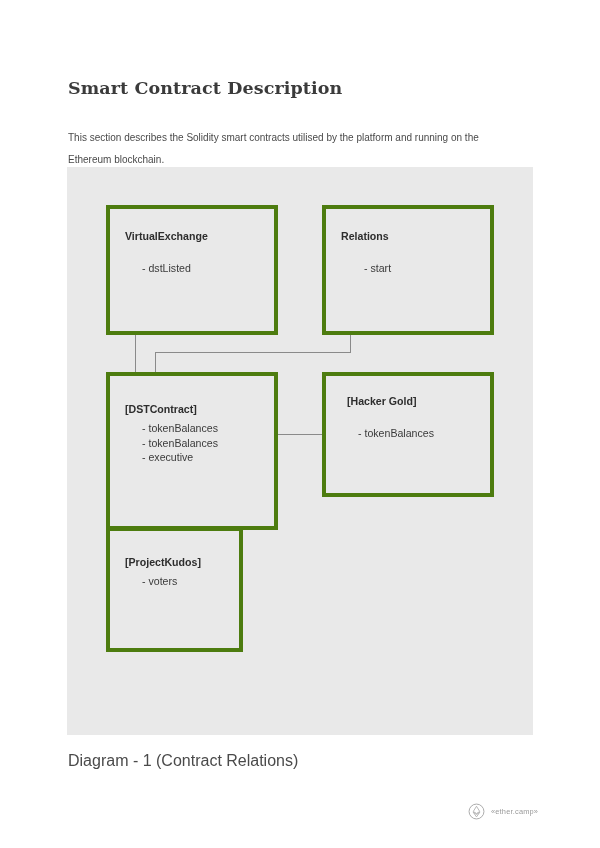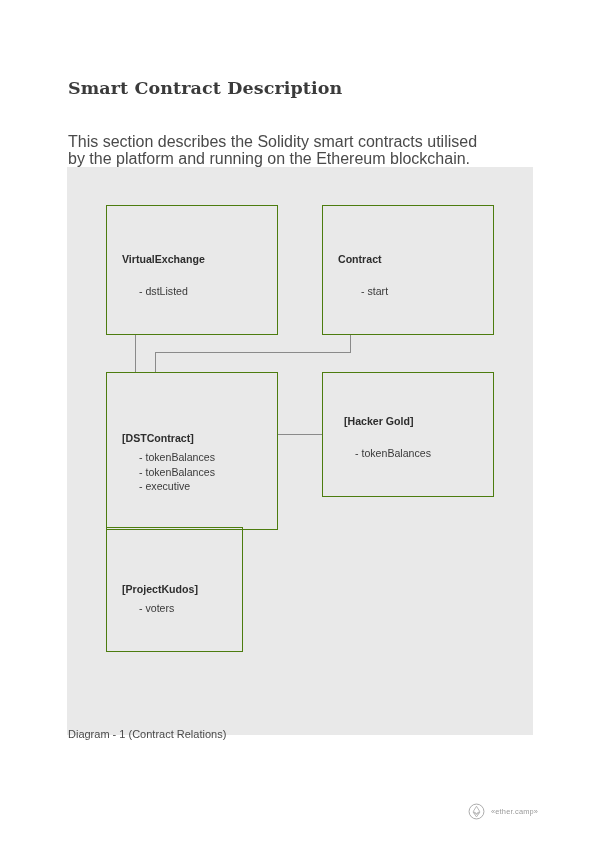--- a/index.html
+++ b/index.html
@@ -34,43 +34,43 @@
     letter-spacing: 0.1px;
     white-space: nowrap;
   }
 
   
   .intro {
     position: absolute;
     left: 68px;
     top: 117px;
     width: 430px;
-    font-size: 16px;
-    line-height: 17px;
+    font-size: 10px;
+    line-height: 22px;
     color: #4a4a4a;
   }
 
   
   .diagram-panel {
     position: absolute;
     left: 67px;
     top: 167px;
     width: 466px;
     height: 568px;
     background: #e9e9e9;
   }
 
   .node {
     position: absolute;
     box-sizing: border-box;
-    border: 1px solid #4d7c0f;
+    border: 4px solid #4d7c0f;
     background: transparent;
     display: flex;
     flex-direction: column;
-    justify-content: flex-end;
+    justify-content: center;
   }
   .node-inner {
     padding: 0 0 18px 15px;
   }
   .node-title {
     font-size: 10.6px;
     font-weight: bold;
     color: #2d2d2d;
     line-height: 15px;
     margin-bottom: 1px;
@@ -112,22 +112,22 @@
   #conn-ei-down     { left: 283px; top: 168px; height: 17px; }
   #conn-ei-across   { left: 88px;  top: 185px; width: 196px; }
   #conn-ei-into-dst { left: 88px;  top: 185px; height: 20px; }
   
   #conn-dst-hg      { left: 211px; top: 267px; width: 44px; }
 
   
   .caption {
     position: absolute;
     left: 68px;
-    top: 728px;
-    font-size: 11px;
+    top: 752px;
+    font-size: 16px;
     color: #4a4a4a;
     white-space: nowrap;
   }
 
   
   .footer-logo {
     position: absolute;
     left: 468px;
     top: 803px;
     display: flex;
@@ -167,21 +167,21 @@
       <div class="node-inner">
         <div class="node-title">VirtualExchange</div>
         <ul class="node-attrs">
           <li>- dstListed</li>
         </ul>
       </div>
     </div>
 
     <div class="node" id="node-eventinfo">
       <div class="node-inner">
-        <div class="node-title">Contract</div>
+        <div class="node-title">Relations</div>
         <ul class="node-attrs indented">
           <li>- start</li>
         </ul>
       </div>
     </div>
 
     <div class="node" id="node-dstcontract">
       <div class="node-inner">
         <div class="node-title">[DSTContract]</div>
         <ul class="node-attrs gap">

